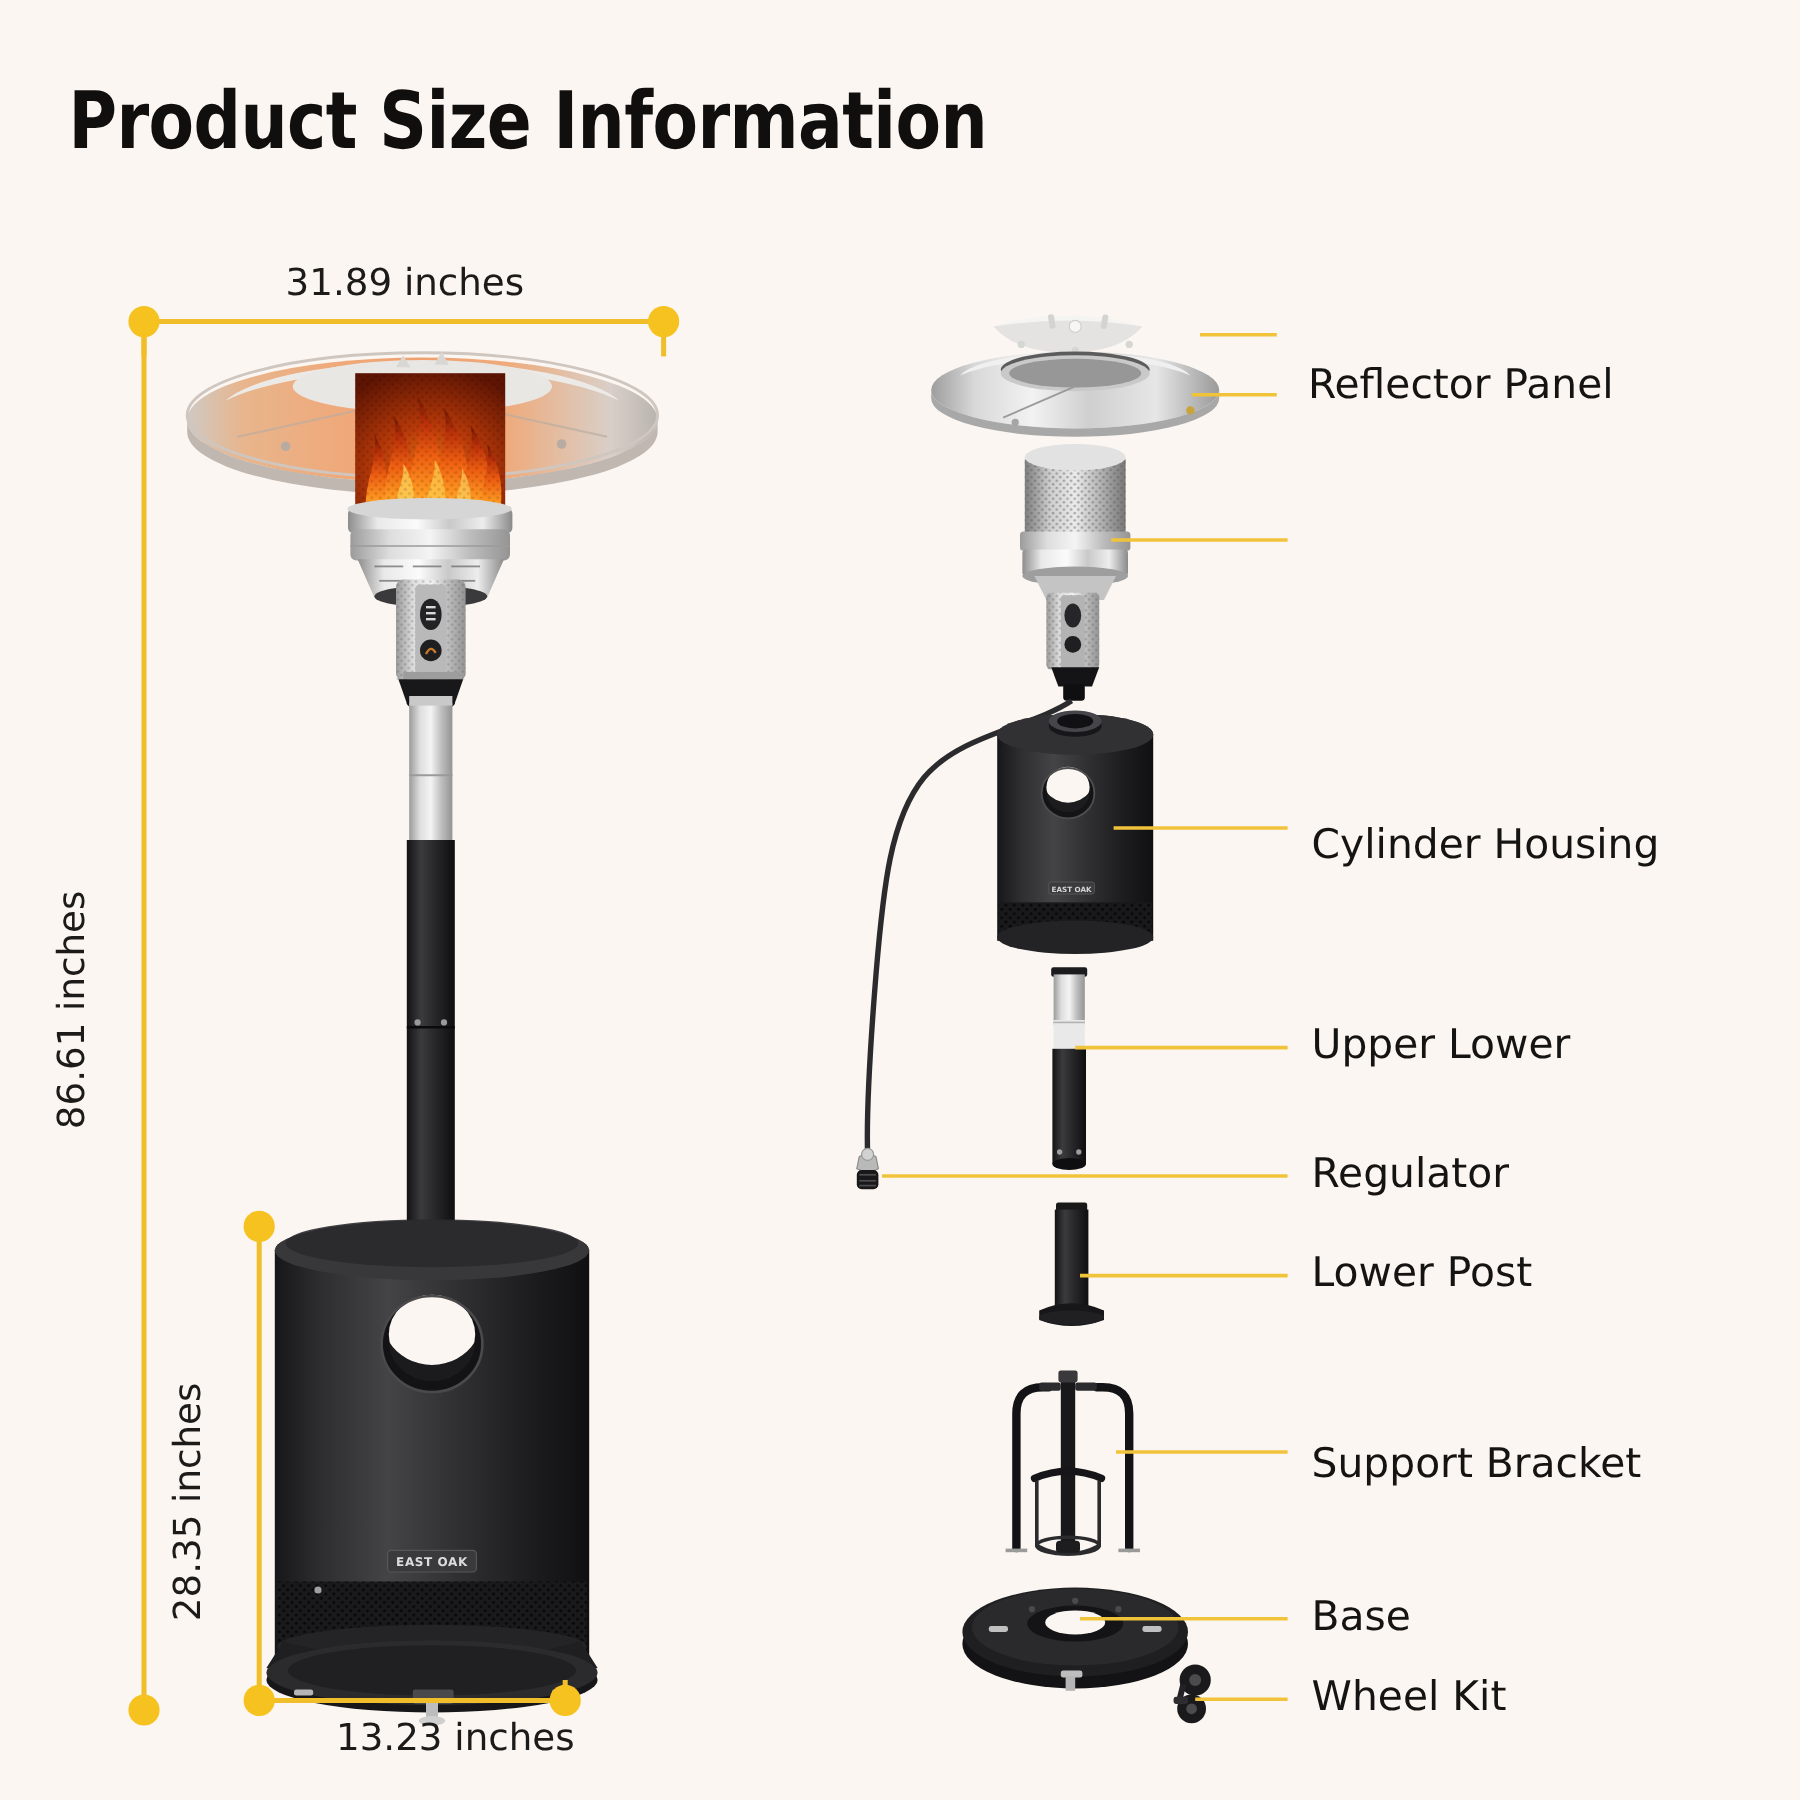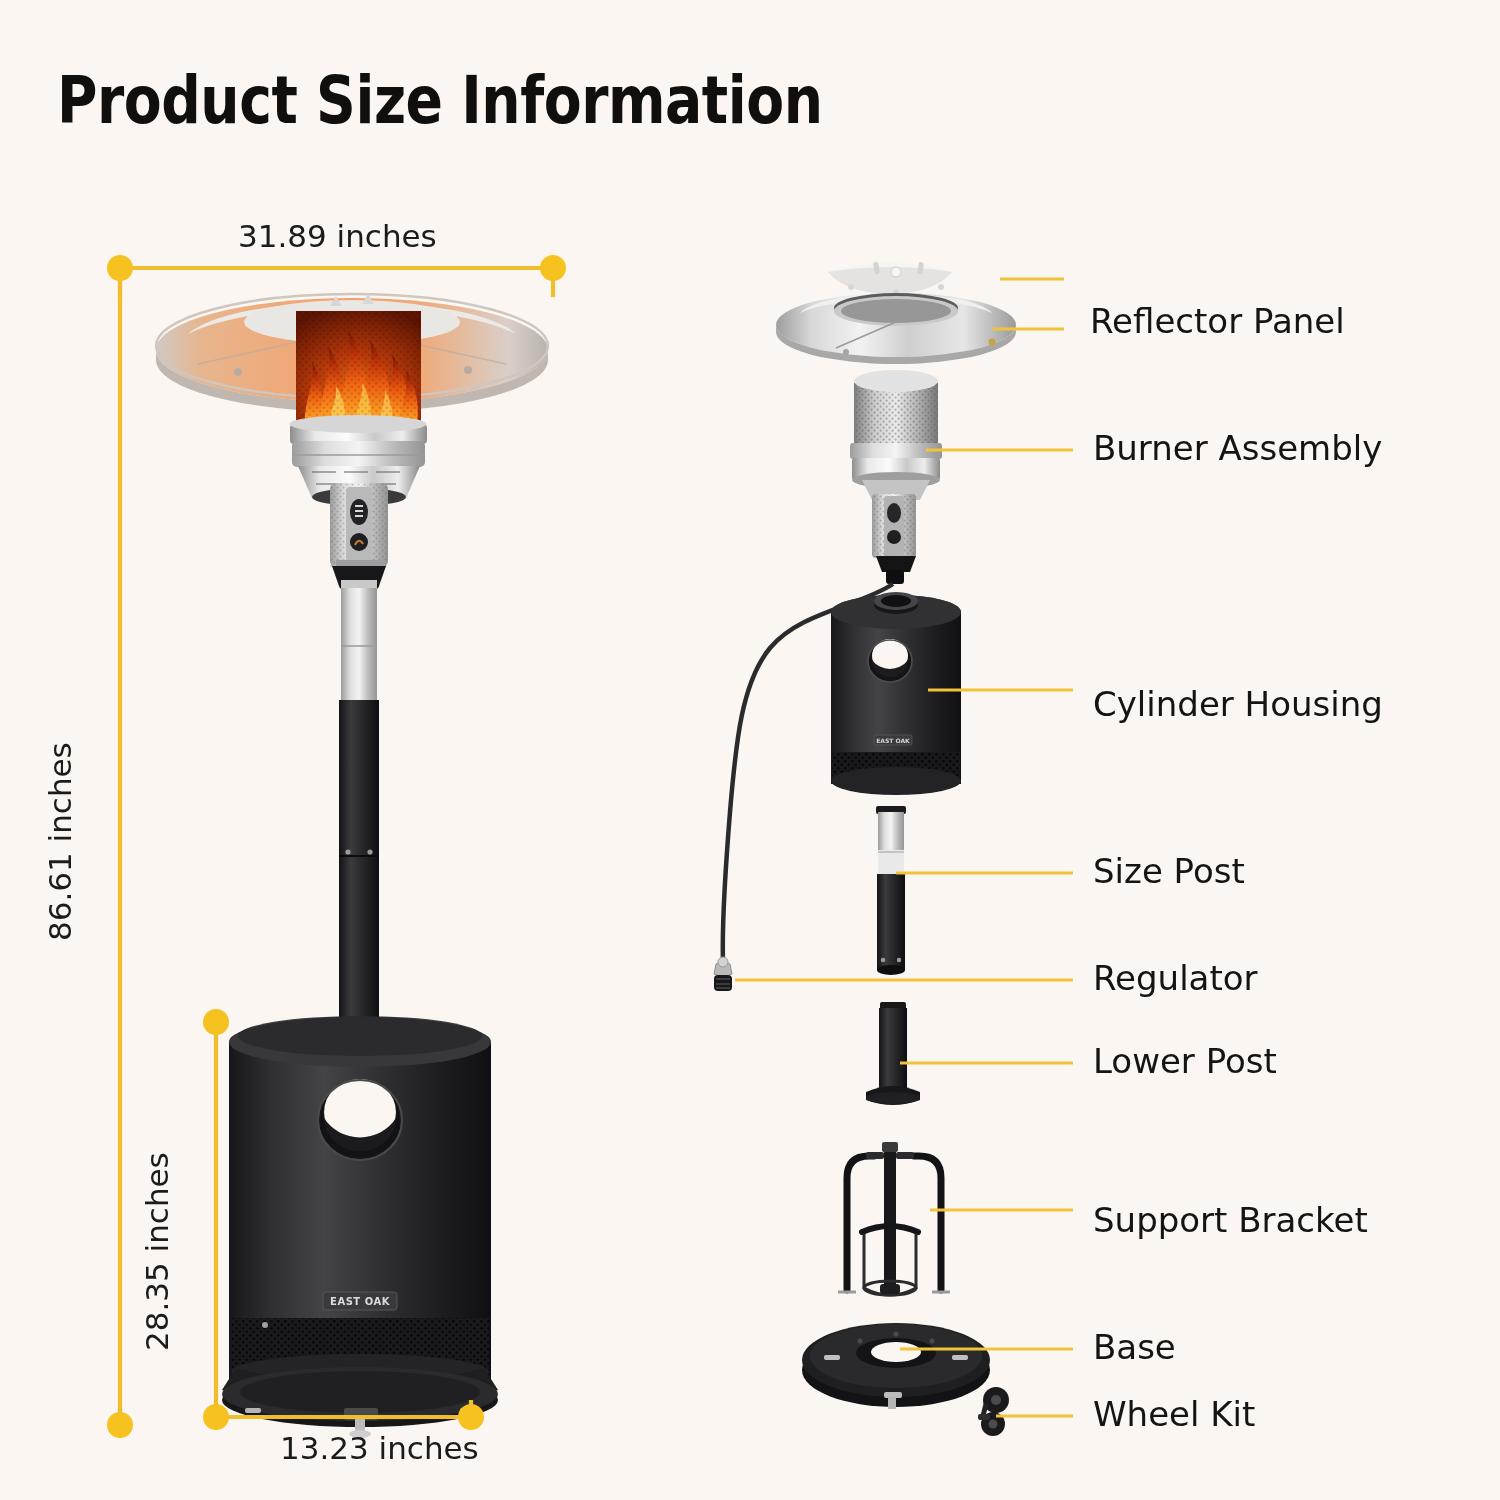--- a/index.html
+++ b/index.html
@@ -404,22 +404,21 @@
 
   <div class="dim-text" style="left:238px;top:218px;">31.89 inches</div>
 
   <div class="dim-text dim-vert" style="left:78px;top:905px;transform:rotate(-90deg);">86.61 inches</div>
 
   <div class="dim-text dim-vert" style="left:175px;top:1315px;transform:rotate(-90deg);">28.35 inches</div>
 
   <div class="dim-text" style="left:280px;top:1430px;">13.23 inches</div>
 
   <div class="plabel" style="left:1090px;top:301px;">Reflector Panel</div>
-  <div class="plabel" style="left:1093px;top:428px;">Burner Assembly</div>
   <div class="plabel" style="left:1093px;top:668px;margin-top:16px;">Cylinder Housing</div>
-  <div class="plabel" style="left:1093px;top:851px;">Size Post</div>
+  <div class="plabel" style="left:1093px;top:851px;">Upper Lower</div>
   <div class="plabel" style="left:1093px;top:958px;">Regulator</div>
   <div class="plabel" style="left:1093px;top:1041px;">Lower Post</div>
   <div class="plabel" style="left:1093px;top:1188px;margin-top:12px;">Support Bracket</div>
   <div class="plabel" style="left:1093px;top:1327px;">Base</div>
   <div class="plabel" style="left:1093px;top:1394px;">Wheel Kit</div>
 
 </div>
 
 </body></html>

